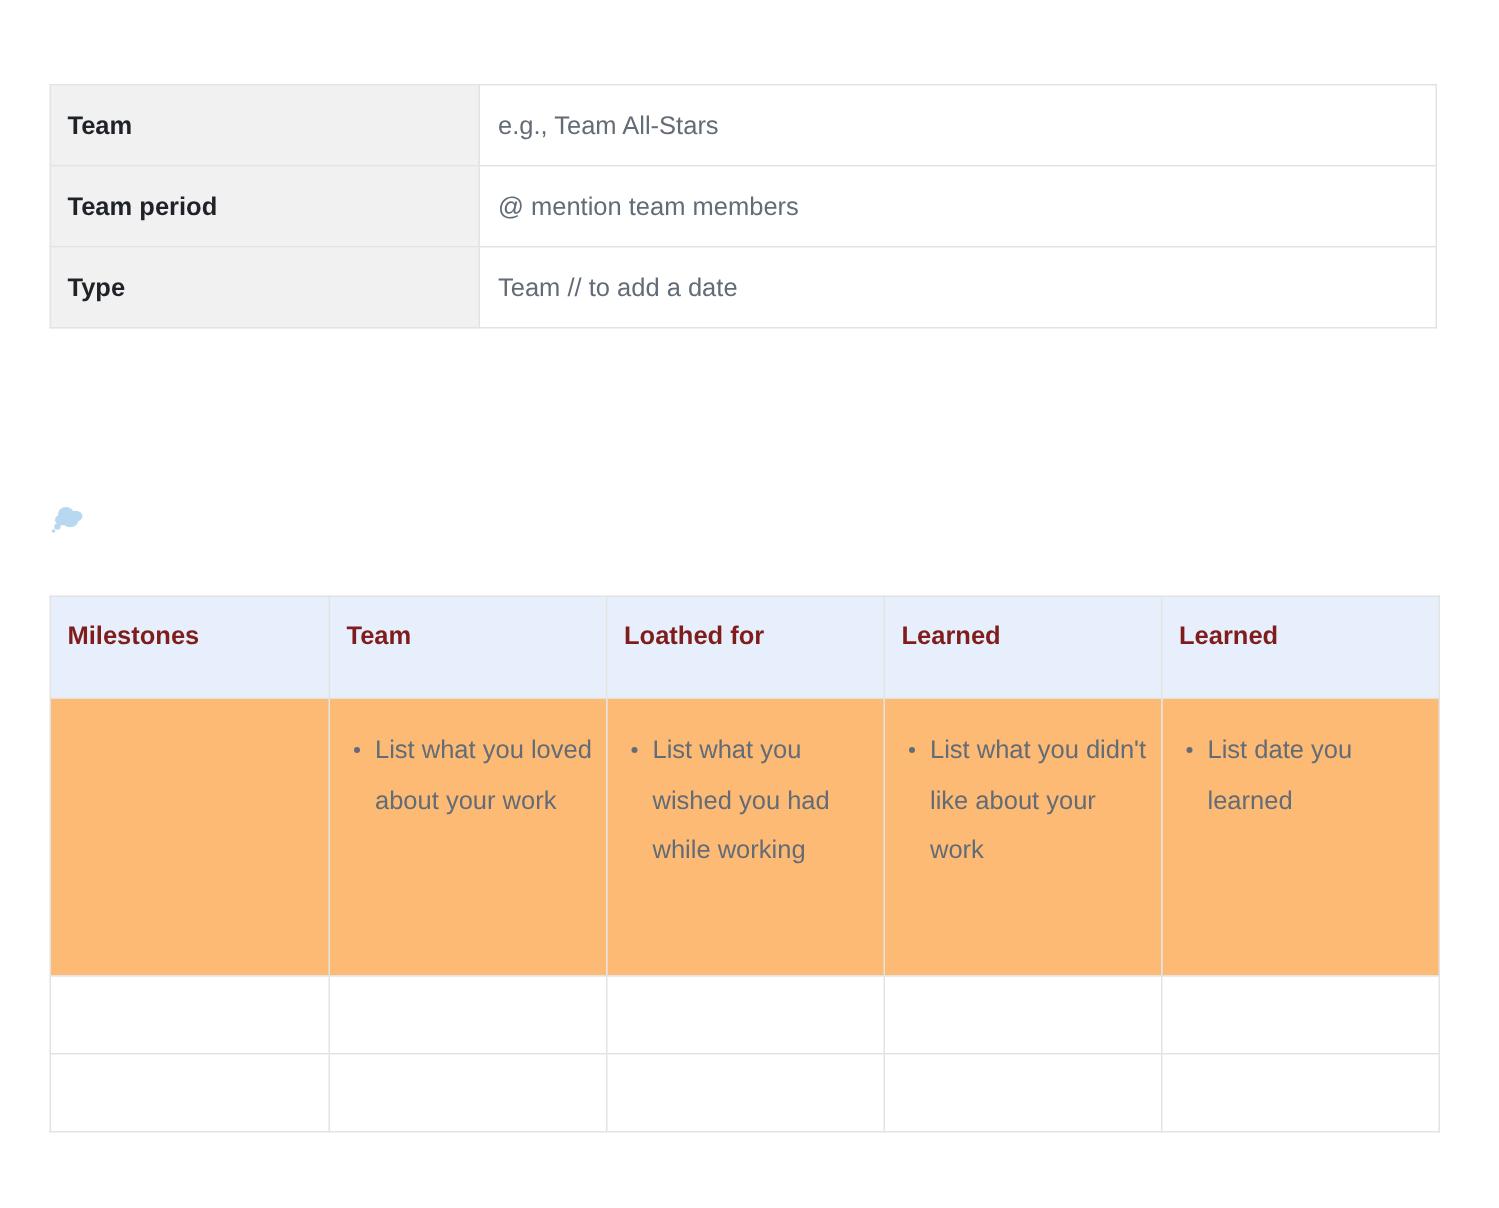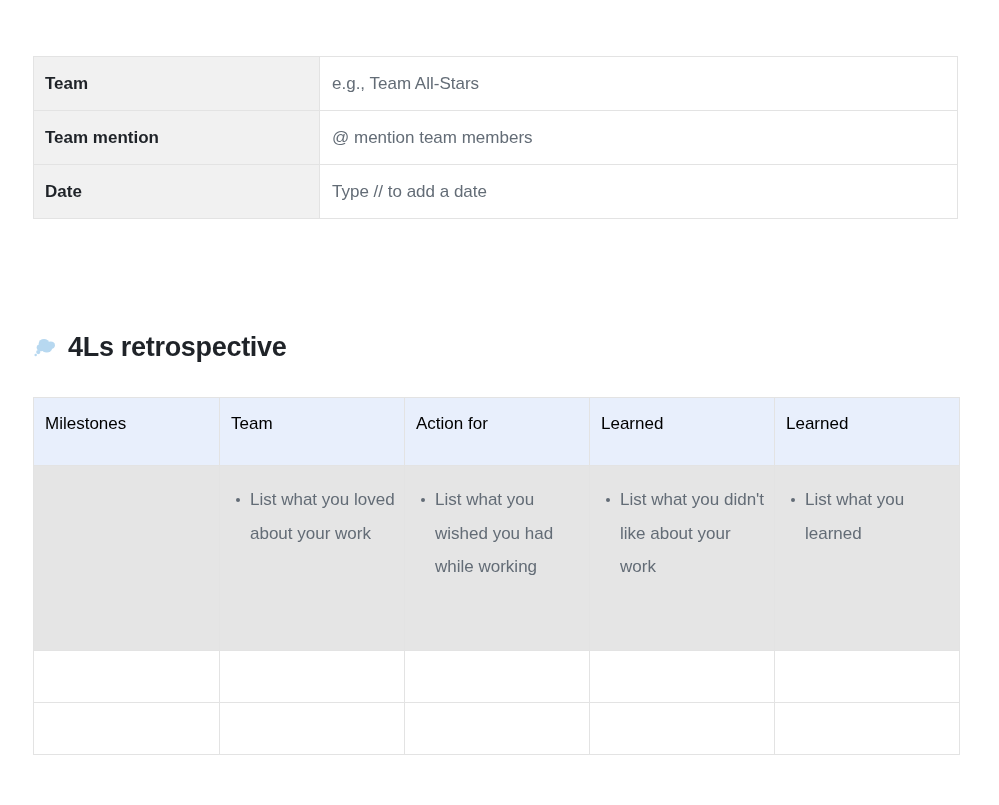--- a/index.html
+++ b/index.html
@@ -87,36 +87,36 @@
   .heading-emoji svg { display: block; width: 26px; height: 26px; }
 
   #heading-4ls-wrap { position: absolute; left: 33px; top: 292px; }
   #heading-action-wrap { position: absolute; left: 33px; top: 765px; }
 
   
   #fourls-wrap { position: absolute; left: 33px; top: 355px; }
 
   .fourls-table th {
     background: #e8effc;
-    font-weight: normal;
-    font-size: 17px;
-    color: #000000;
+    font-weight: bold;
+    font-size: 17px;
+    color: #7f1d1d;
     height: 52px;
     box-sizing: border-box;
     padding: 0 0 16px 11px;
     line-height: 51px;
     white-space: nowrap;
   }
   .fourls-table col.c-milestones { width: 186px; }
   .fourls-table col.c-col        { width: 185px; }
 
   .fourls-table td.body-cell {
     height: 185px;
     box-sizing: border-box;
-    background: #e5e5e5;
+    background: #fdba74;
     padding: 0;
   }
   .fourls-table td.empty-cell {
     height: 52px;
     box-sizing: border-box;
     background: #ffffff;
   }
 
   ul.cell-list {
     margin: 17px 0 0 0;
@@ -145,60 +145,59 @@
 
 <div class="page">
 
   <table class="meta-table">
     <tbody>
       <tr>
         <td class="meta-label">Team</td>
         <td class="meta-value">e.g., Team All-Stars</td>
       </tr>
       <tr>
-        <td class="meta-label">Team mention</td>
+        <td class="meta-label">Team period</td>
         <td class="meta-value">@ mention team members</td>
       </tr>
       <tr>
-        <td class="meta-label">Date</td>
-        <td class="meta-value">Type // to add a date</td>
+        <td class="meta-label">Type</td>
+        <td class="meta-value">Team // to add a date</td>
       </tr>
     </tbody>
   </table>
 
   <div id="heading-4ls-wrap" class="section-heading">
     <span class="heading-emoji">
       <svg viewBox="0 0 32 32" aria-hidden="true">
         <g fill="#b7d8f0">
           <ellipse cx="13.5" cy="10.5" rx="6.5" ry="5.5"></ellipse>
           <ellipse cx="21.5" cy="12.5" rx="5.5" ry="4.5"></ellipse>
           <ellipse cx="10" cy="15.5" rx="5.5" ry="4.5"></ellipse>
           <ellipse cx="17" cy="16.5" rx="6.5" ry="5"></ellipse>
           <circle cx="6.5" cy="21" r="2.6"></circle>
           <circle cx="3.3" cy="24.6" r="1.5"></circle>
         </g>
       </svg>
     </span>
-    <span>4Ls retrospective</span>
   </div>
 
   <div id="fourls-wrap">
     <table class="fourls-table">
       <colgroup>
         <col class="c-milestones">
           <col class="c-col">
           <col class="c-col">
           <col class="c-col">
           <col class="c-col">
       </colgroup>
       <thead>
         <tr>
           <th>Milestones</th>
           <th>Team</th>
-          <th>Action for</th>
+          <th>Loathed for</th>
           <th>Learned</th>
           <th>Learned</th>
         </tr>
       </thead>
       <tbody>
         <tr>
           <td class="body-cell"></td>
           <td class="body-cell">
             <ul class="cell-list">
               <li>List what you loved about your work</li>
@@ -209,21 +208,21 @@
               <li>List what you wished you had while working</li>
             </ul>
           </td>
           <td class="body-cell">
             <ul class="cell-list">
               <li>List what you didn't like about your work</li>
             </ul>
           </td>
           <td class="body-cell">
             <ul class="cell-list">
-              <li>List what you learned</li>
+              <li>List date you learned</li>
             </ul>
           </td>
         </tr>
         <tr>
           <td class="empty-cell"></td>
           <td class="empty-cell"></td>
           <td class="empty-cell"></td>
           <td class="empty-cell"></td>
           <td class="empty-cell"></td>
         </tr>

